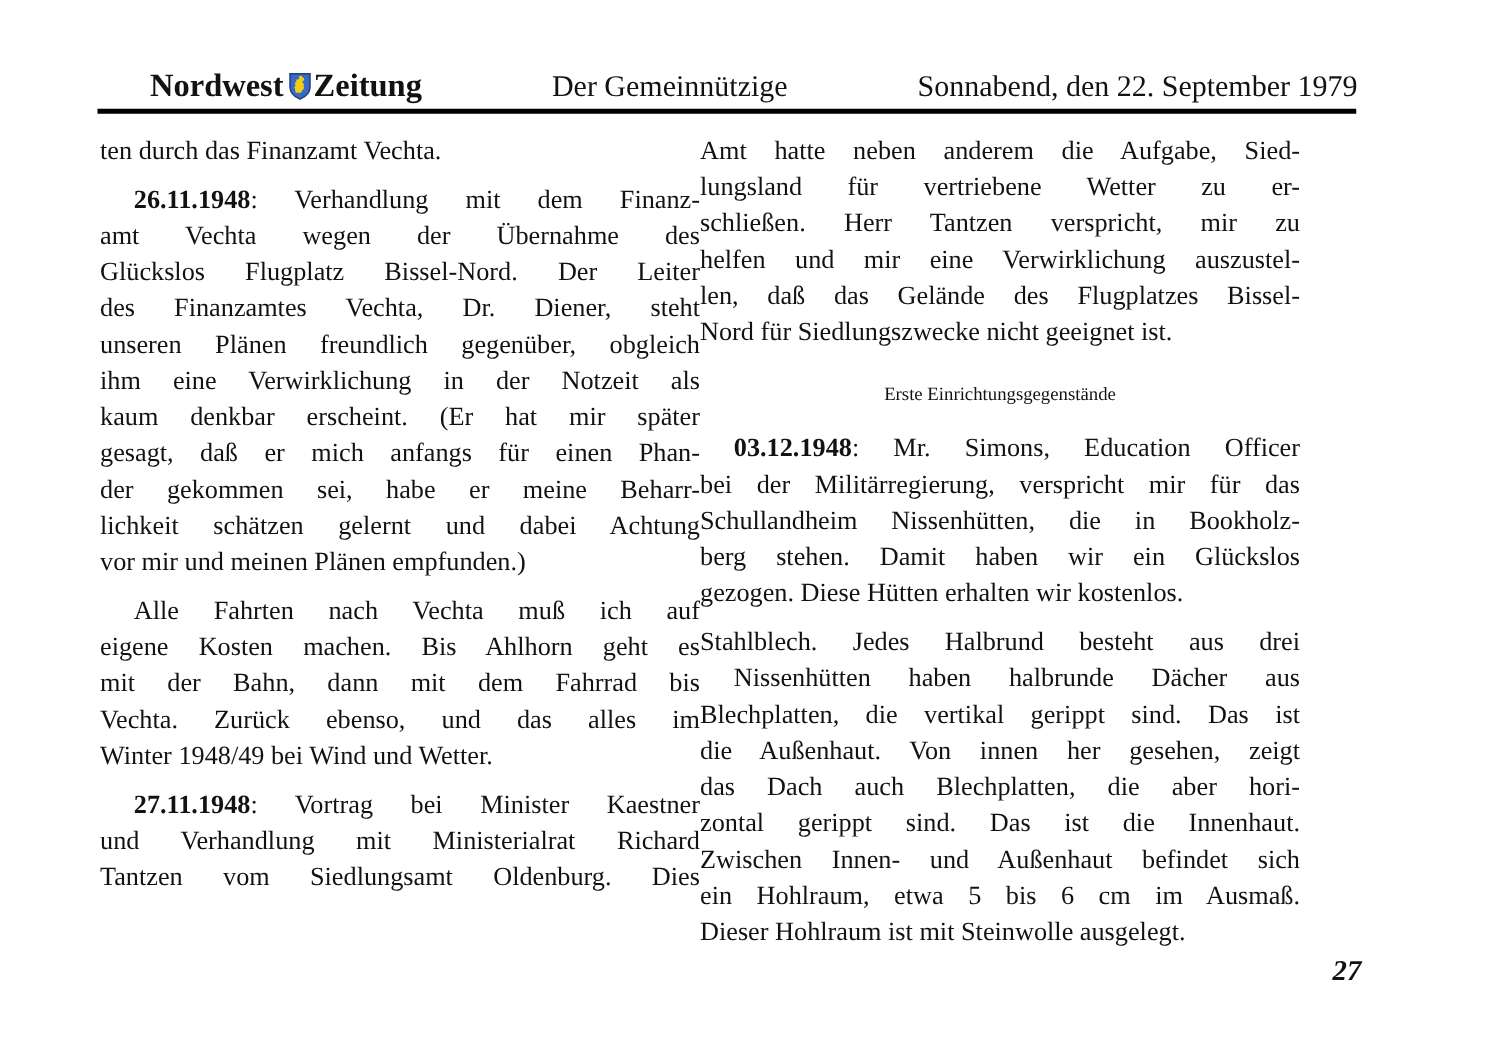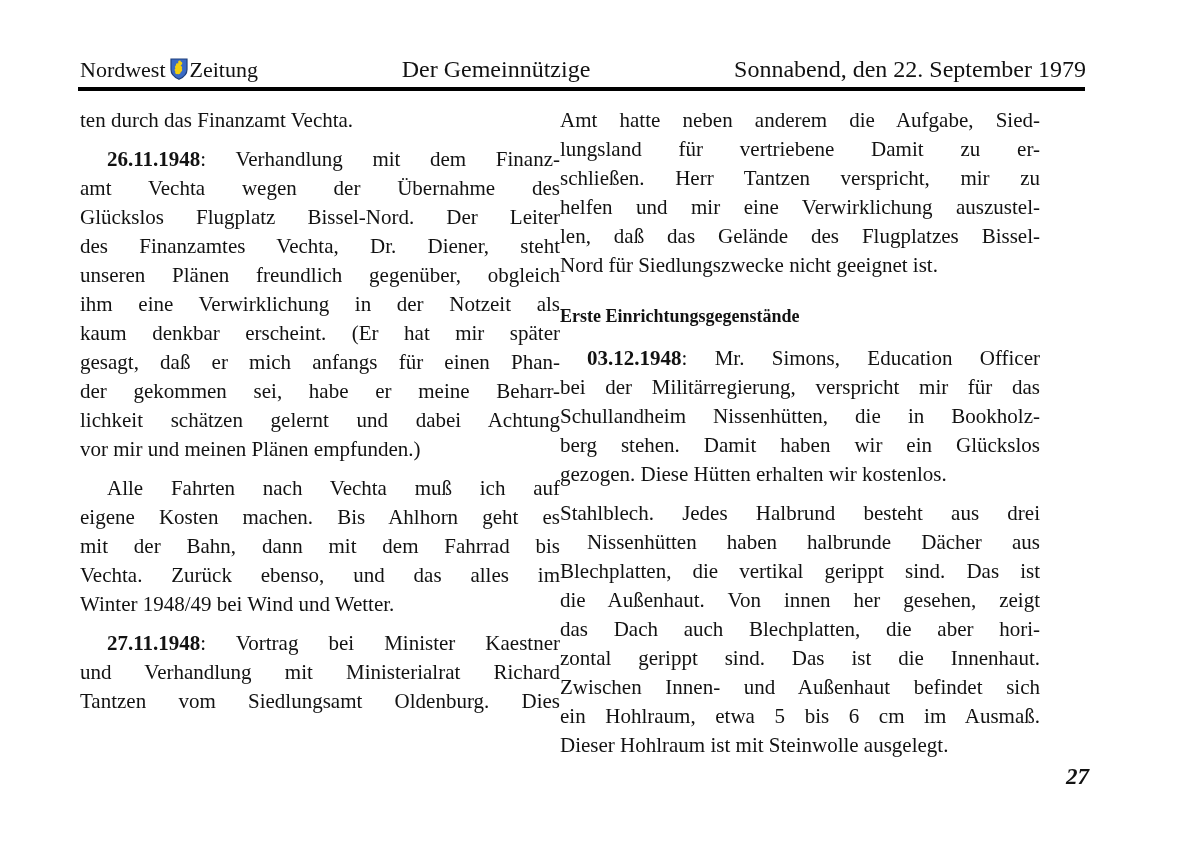--- a/index.html
+++ b/index.html
@@ -18,23 +18,24 @@
     left: 80px;
     top: 54px;
     width: 1006px;
     display: flex;
     align-items: baseline;
     font-size: 24px;
     line-height: 30px;
     white-space: nowrap;
   }
   .masthead .brand {
-    font-weight: normal;
-    font-size: 22px;
+    font-weight: bold;
+    font-size: 26px;
     flex: 0 0 auto;
+    margin-left: 40px;
   }
   .masthead .crest {
     display: inline-block;
     vertical-align: -3px;
     margin: 0 2px 0 4px;
   }
   .masthead .center-title {
     flex: 1 1 auto;
     text-align: center;
   }
@@ -71,25 +72,25 @@
     height: 29px;
     line-height: 29px;
     overflow: hidden;
     text-align: justify;
     text-align-last: justify;
   }
   .line.last { text-align-last: left; }
   .para.indent .line.first { text-indent: 27px; }
   .line b { font-weight: 700; }
   .col-heading {
-    font-weight: bold;
-    font-size: 18px;
+    font-weight: normal;
+    font-size: 15px;
     line-height: 30px;
     height: 30px;
-    text-align: left;
+    text-align: center;
     margin: 21px 0 13px 0;
   }
   
   .page-number {
     position: absolute;
     right: 100px;
     top: 764px;
     font-size: 23px;
     font-weight: bold;
     font-style: italic;
@@ -140,21 +141,21 @@
         </div>
         <div class="para indent">
           <div class="line first"><b>27.11.1948</b>: Vortrag bei Minister Kaestner</div>
           <div class="line">und Verhandlung mit Ministerialrat Richard</div>
           <div class="line">Tantzen vom Siedlungsamt Oldenburg. Dies</div>
         </div>
       </section>
     <section class="col" id="col-right">
         <div class="para">
           <div class="line first">Amt hatte neben anderem die Aufgabe, Sied-</div>
-          <div class="line">lungsland für vertriebene Damit zu er-</div>
+          <div class="line">lungsland für vertriebene Wetter zu er-</div>
           <div class="line">schließen. Herr Tantzen verspricht, mir zu</div>
           <div class="line">helfen und mir eine Verwirklichung auszustel-</div>
           <div class="line">len, daß das Gelände des Flugplatzes Bissel-</div>
           <div class="line last">Nord für Siedlungszwecke nicht geeignet ist.</div>
         </div>
         <div class="col-heading">Erste Einrichtungsgegenstände</div>
         <div class="para indent">
           <div class="line first"><b>03.12.1948</b>: Mr. Simons, Education Officer</div>
           <div class="line">bei der Militärregierung, verspricht mir für das</div>
           <div class="line">Schullandheim Nissenhütten, die in Bookholz-</div>

